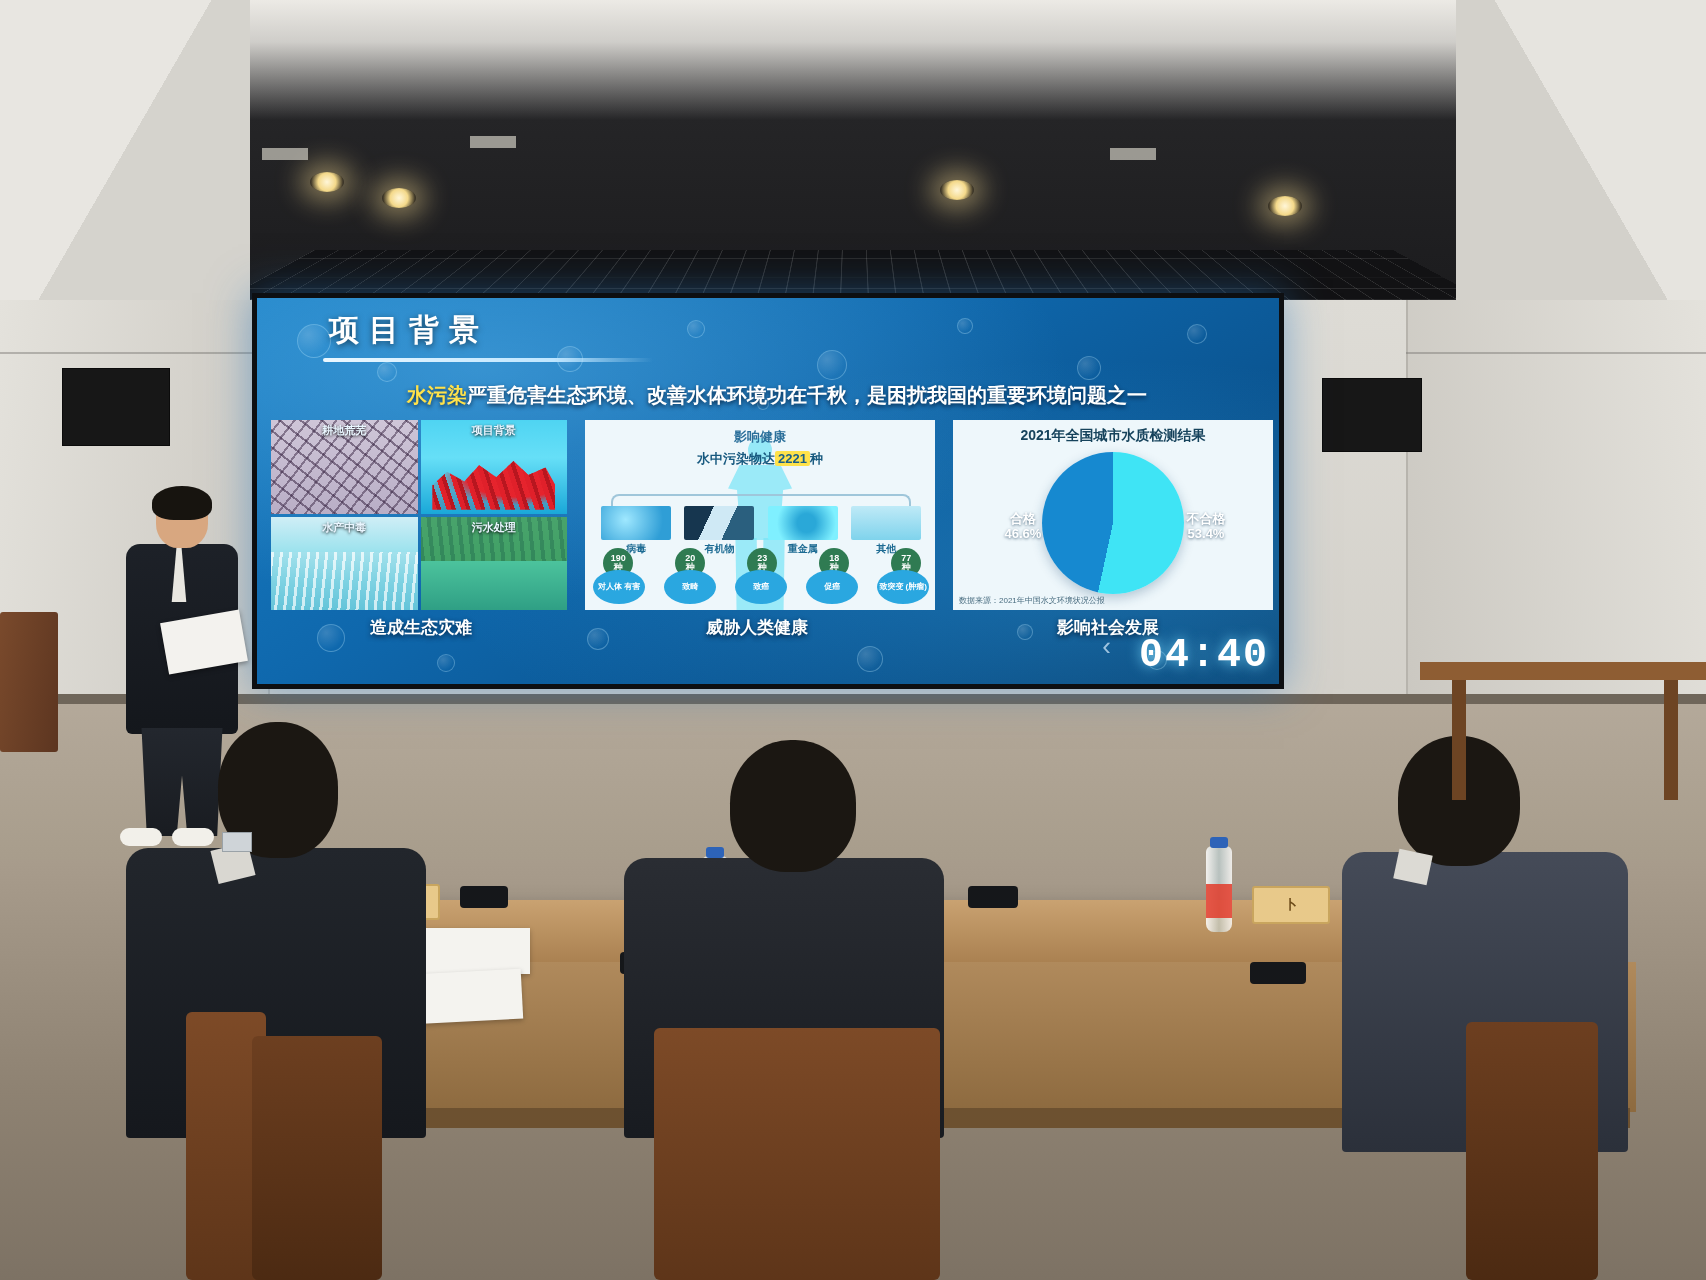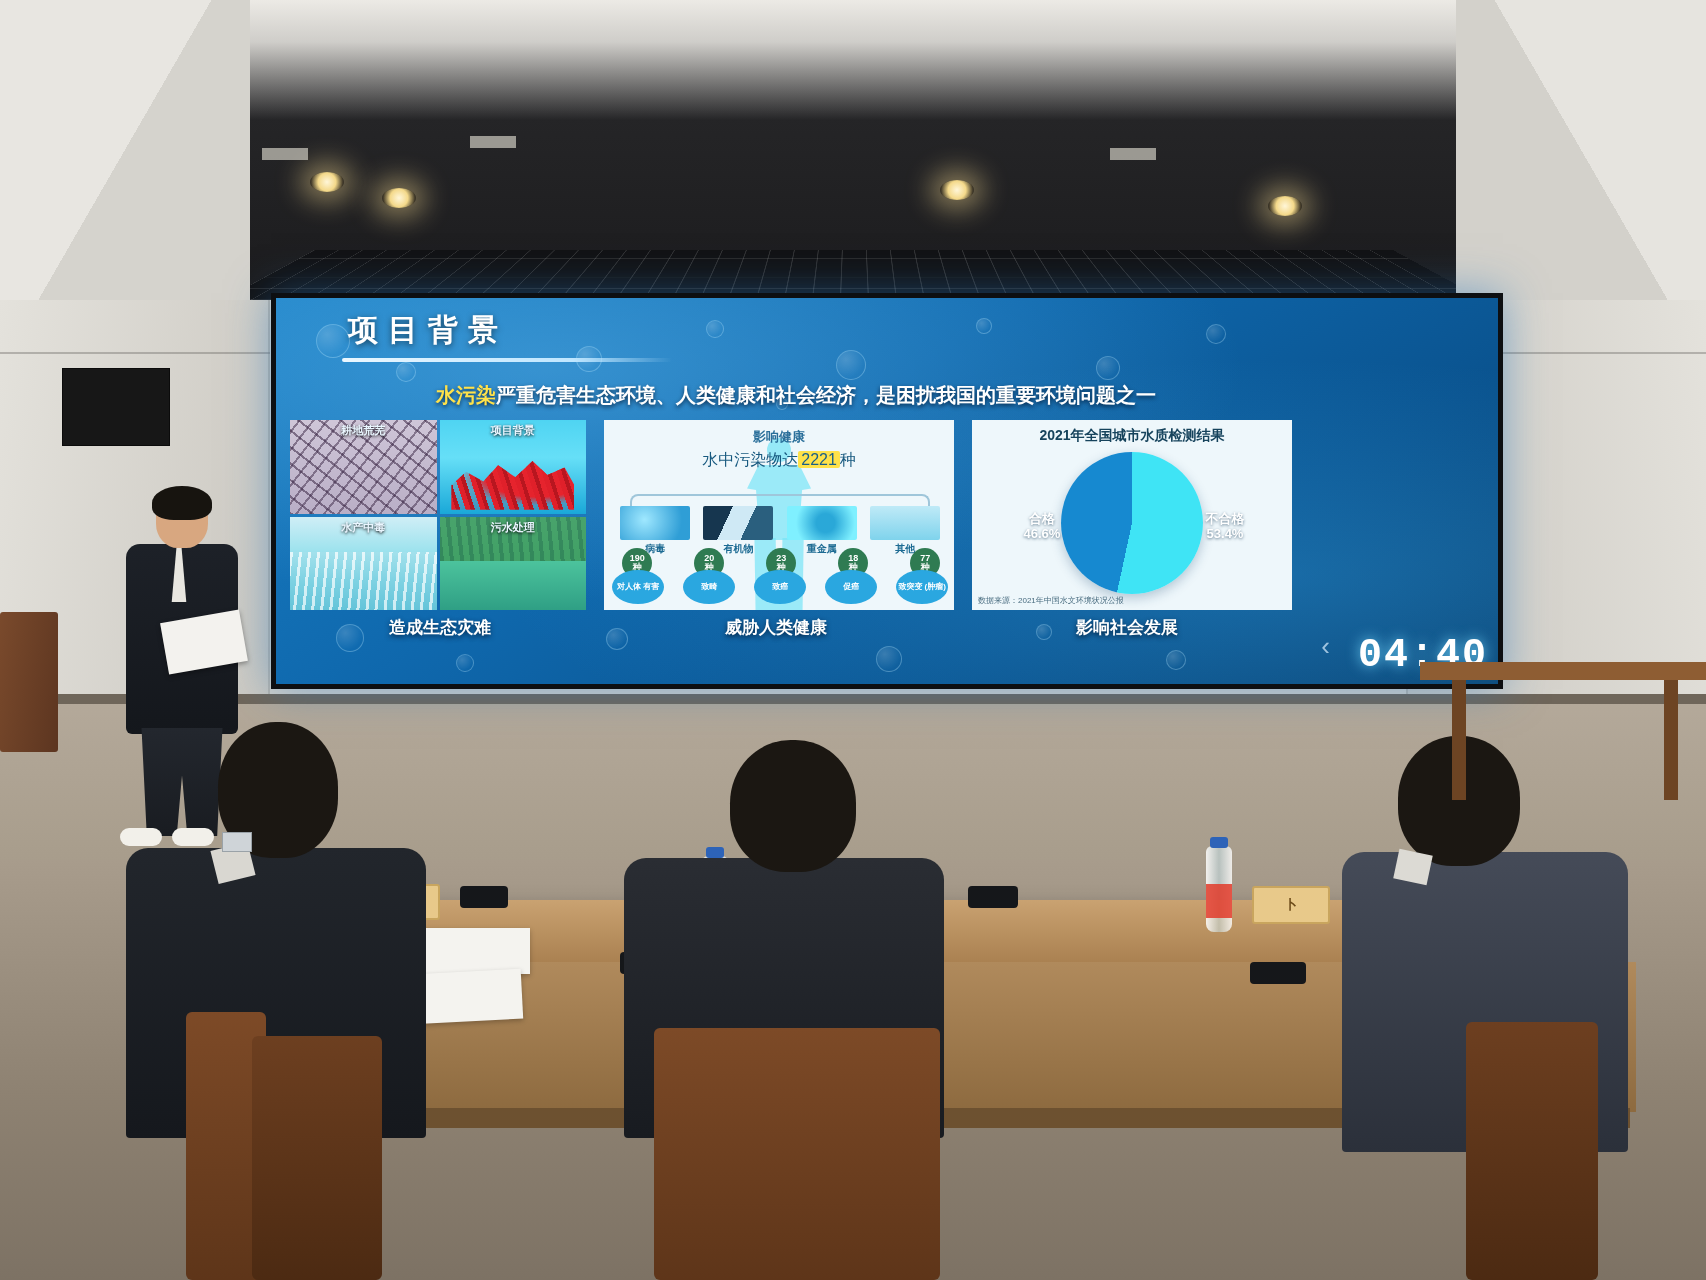--- a/index.html
+++ b/index.html
@@ -40,21 +40,21 @@
   .acoustic { position:absolute; background:#171717; border:1px solid #0b0b0b; }
 
   
   .stage { position:absolute; left:0; top:700px; width:1706px; height:300px;
      background: linear-gradient(#b4a99a, #9d927f); }
   .stage-edge { position:absolute; left:0; top:694px; width:1706px; height:10px; background:#6f665a; }
   .floor { position:absolute; left:0; top:860px; width:1706px; height:420px;
      background: linear-gradient(#a89c8c 0%, #8e8272 55%, #7d7264 100%); }
 
   
-  #screen { position:absolute; left:271px; top:293px; width:1232px; height:396px;
+  #screen { position:absolute; left:252px; top:293px; width:1032px; height:396px;
      border:5px solid #0d0f12; background:#0a4d7a; overflow:hidden;
      box-shadow: 0 0 40px rgba(40,120,190,.5); }
   .scr-bg { position:absolute; inset:0;
      background:
        radial-gradient(ellipse at 22% 18%, rgba(120,205,255,.35), transparent 52%),
        radial-gradient(ellipse at 82% 72%, rgba(60,175,240,.30), transparent 55%),
        linear-gradient(150deg,#1a7fc4 0%, #0f68ad 40%, #0a538f 72%, #08406f 100%); }
   .bubbles { position:absolute; inset:0; opacity:.38; }
   .bub { position:absolute; border-radius:50%;
      border:1.5px solid rgba(190,235,255,.85);
@@ -93,21 +93,21 @@
   .t3::after { content:""; position:absolute; left:0; bottom:0; width:100%; height:62%;
      background: repeating-linear-gradient(96deg, rgba(255,255,255,.75) 0 3px, rgba(180,225,235,.35) 3px 9px); }
   .t4 { background: linear-gradient(#7fd8c4 0%, #4fc79f 42%, #2f9f84 100%); }
   .t4::after { content:""; position:absolute; left:0; top:0; width:100%; height:48%;
      background: repeating-linear-gradient(84deg, #2e7d4f 0 4px, #3f9a5c 4px 10px); opacity:.85; }
 
   .panel-b { width:352px; height:190px; background:#eef7fb; position:relative; overflow:hidden; }
   .pb-title { position:absolute; top:8px; left:0; right:0; text-align:center;
      font-size:13px; font-weight:bold; color:#2a6f9a; }
   .pb-line2 { position:absolute; top:30px; left:0; right:0; text-align:center;
-     font-size:16px; font-weight:normal; color:#17597f; }
+     font-size:13px; font-weight:bold; color:#17597f; }
   .pb-num { background:#ffe24a; color:#1a5f88; padding:0 3px; border-radius:2px; }
   .body-silhouette { position:absolute; left:50%; top:18px; transform:translateX(-50%);
      width:72px; height:170px; }
   .bs-head { position:absolute; left:50%; top:0; transform:translateX(-50%);
      width:24px; height:24px; border-radius:50%; background:rgba(120,228,246,.75); }
   .bs-torso { position:absolute; left:50%; top:24px; transform:translateX(-50%);
      width:64px; height:78px; background:rgba(120,228,246,.7);
      clip-path: polygon(18% 4%, 82% 4%, 100% 34%, 86% 36%, 80% 100%, 20% 100%, 14% 36%, 0 34%); }
   .bs-legs { position:absolute; left:50%; top:100px; transform:translateX(-50%);
      width:56px; height:72px; background:rgba(120,228,246,.7);
@@ -260,21 +260,21 @@
       <div class="bub" style="left:760px; top:326px; width:16px; height:16px;"></div>
       <div class="bub" style="left:890px; top:352px; width:20px; height:20px;"></div>
       <div class="bub" style="left:500px; top:100px; width:12px; height:12px;"></div>
       <div class="bub" style="left:980px; top:130px; width:16px; height:16px;"></div>
     </div>
 
     <div class="slide-title">项目背景</div>
     <div class="title-rule"></div>
 
     <div class="slide-sub">
-      <span class="hl-yellow">水污染</span><span>严重危害生态环境、人类健康和社会经济，是困扰我国的重要环境问题之一</span>
+      <span class="hl-yellow">水污染</span><span>严重危害生态环境、改善水体环境功在千秋，是困扰我国的重要环境问题之一</span>
     </div>
 
     <div class="panels">
 
       <div class="panel-a">
         <div class="thumb t1">
           <div class="cap">耕地荒芜</div>
         </div>
         <div class="thumb t2">
           <div class="cap">项目背景</div>

